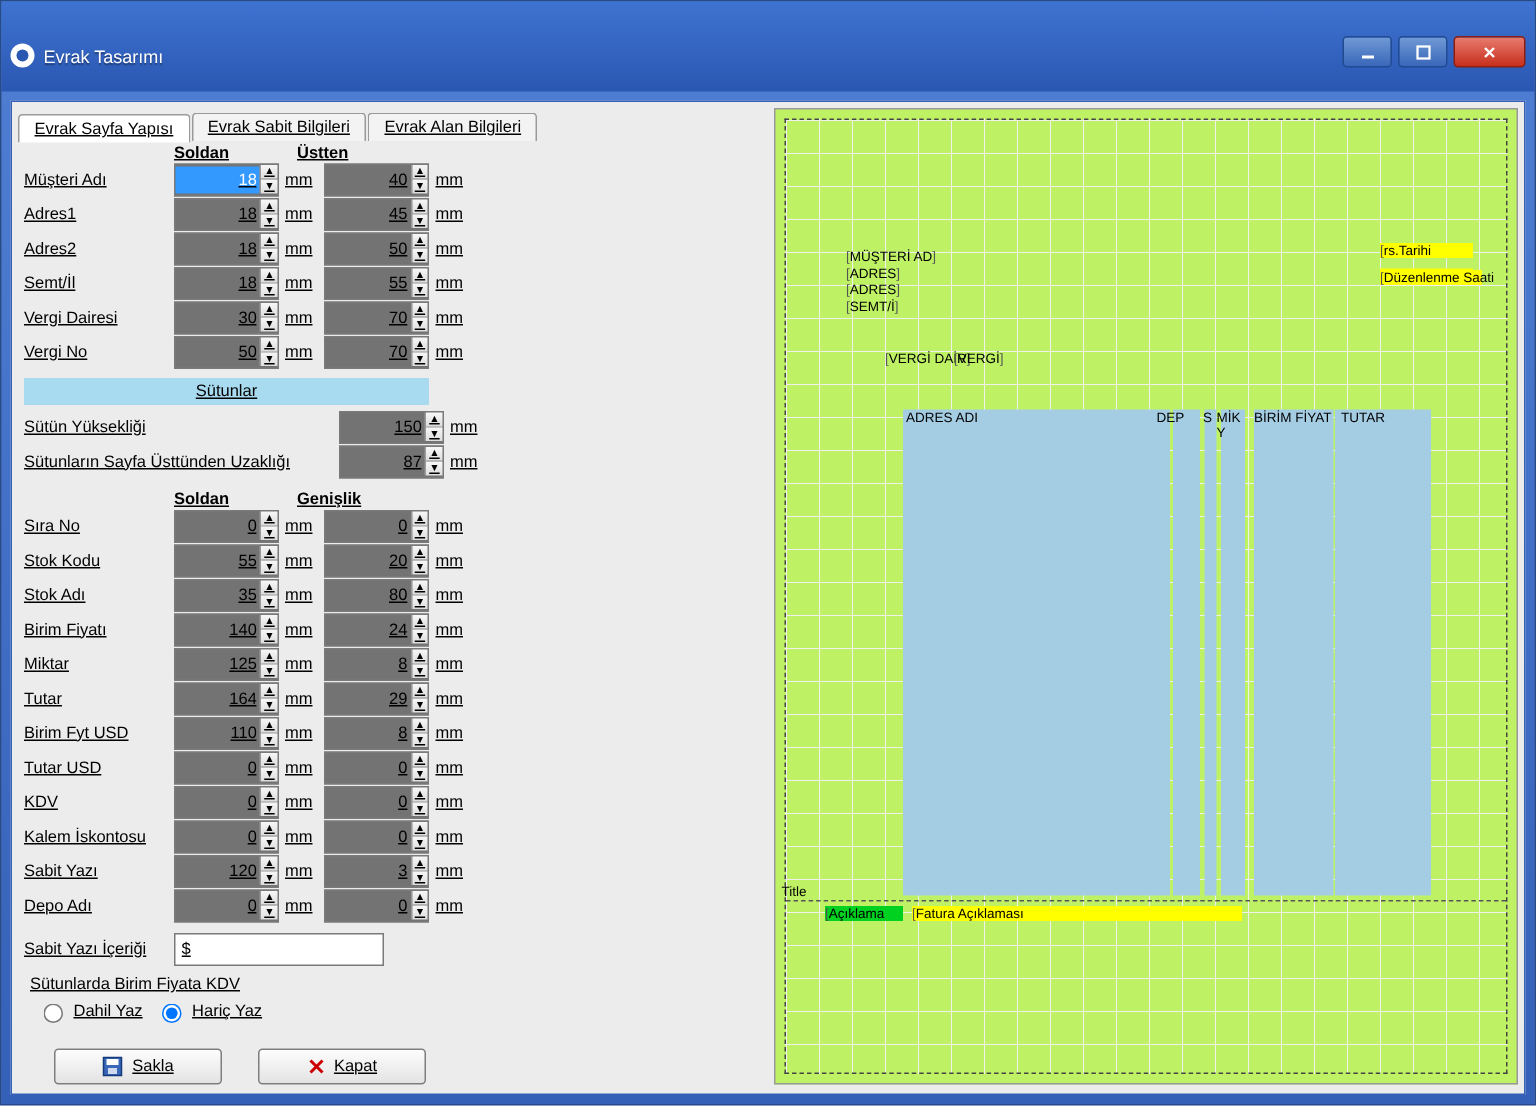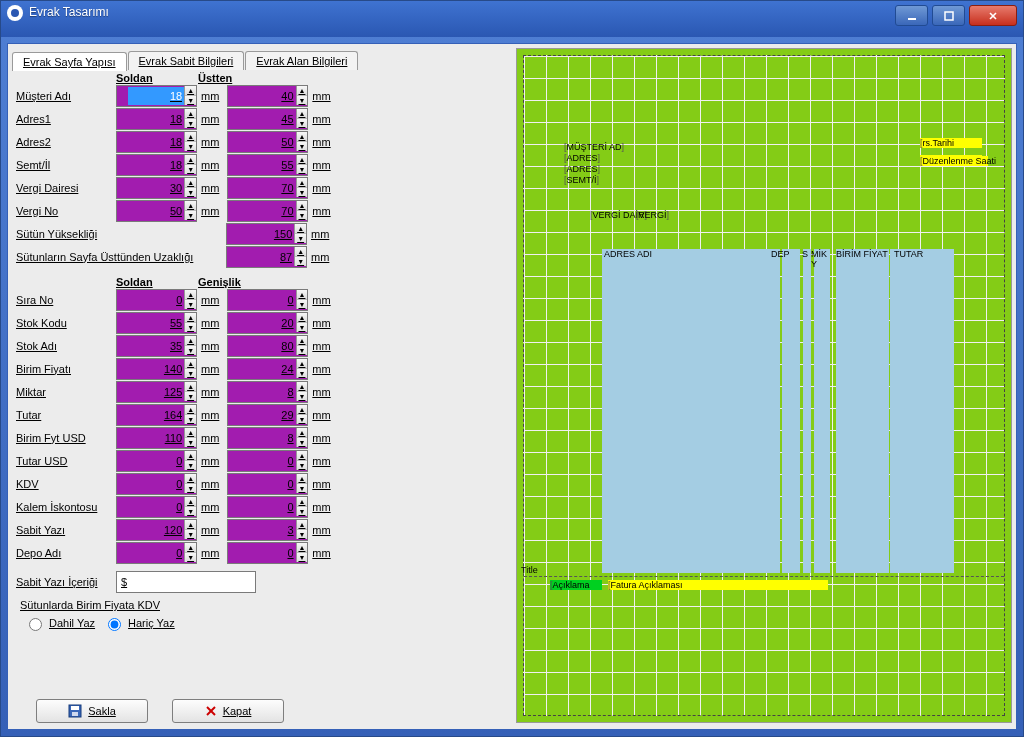--- a/index.html
+++ b/index.html
@@ -1,53 +1,53 @@
 <!DOCTYPE html>
 <html><head>
 <meta charset="utf-8">
 <style>
   html,body{margin:0;padding:0;font-family:"Segoe UI",Tahoma,sans-serif;font-size:11px;color:#000;background:#6b8fc9;}
   .window{width:1024px;height:737px;background:linear-gradient(to bottom,#4f7fd4,#3560b7);border:1px solid #274a89;box-sizing:border-box;display:flex;flex-direction:column;}
-  .titlebar{height:28px;display:flex;align-items:flex-start;background:linear-gradient(to bottom,#3f73d1,#2a57b2);color:#fff;padding:4px 6px;}
+  .titlebar{height:28px;display:flex;align-items:flex-end;background:linear-gradient(to bottom,#3f73d1,#2a57b2);color:#fff;padding:16px 6px;}
   .titlebar .ico{width:16px;height:16px;background:#fff;border-radius:50%;margin-right:6px;display:flex;align-items:center;justify-content:center;}
   .titlebar .ico svg{display:block;}
   .titlebar .title{flex:1;font-size:12px;text-shadow:0 1px 1px rgba(0,0,0,.4);}
   .winbtns{display:flex;gap:4px;}
   .winbtn{width:31px;height:19px;border:1px solid #214b93;border-radius:3px;background:linear-gradient(#6f99d5,#3a67b9);display:flex;align-items:center;justify-content:center;color:#fff;}
   .winbtn.close{background:linear-gradient(#e77b6d,#c72f1d);border-color:#8a1e10;width:46px;}
   .winbtn svg{display:block;}
   .client{flex:1;margin:6px;background:#ececec;border:1px solid #3560b7;display:flex;flex-direction:column;gap:6px;padding:4px 4px 6px 4px;box-sizing:border-box;}
   .tabs{display:flex;align-items:flex-end;height:22px;}
   .tab{border:1px solid #9a9a9a;border-bottom:none;background:#f3f3f3;padding:3px 10px;border-radius:3px 3px 0 0;margin-right:1px;}
   .tab.active{background:#fff;position:relative;top:1px;}
   .workarea{flex:1;display:flex;gap:4px;min-height:0;}
   .leftpane{width:500px;display:flex;flex-direction:column;text-decoration:underline;}
   .form{flex:1;overflow:auto;padding:2px 4px 0 4px;}
   .hdrrow{display:flex;}
   .hdrrow .lbl{width:100px;}
   .hdrrow .col{width:82px;text-align:left;font-weight:bold;}
   .row{display:flex;align-items:center;height:23px;}
   .row .lbl{width:100px;}
-  .spin{display:flex;align-items:center;border:1px solid #7a7a7a;background:#a21caf;height:20px;width:68px;padding-left:11px;}
+  .spin{display:flex;align-items:center;border:1px solid #7a7a7a;background:#737373;height:20px;width:68px;}
   .spin.sel input{background:#3399ff;color:#fff;}
   .spin input{border:none;outline:none;width:100%;text-align:right;padding:0 2px;background:transparent;font:inherit;height:18px;}
   .spin .arrows{display:flex;flex-direction:column;width:14px;border-left:1px solid #999;}
   .spin .arrows div{height:9px;display:flex;align-items:center;justify-content:center;background:linear-gradient(#f7f7f7,#ddd);border-bottom:1px solid #bbb;font-size:7px;line-height:7px;}
   .spin .arrows div:last-child{border-bottom:none;}
   .mm{margin-left:4px;margin-right:8px;}
   .section{background:#a8daf0;text-align:center;font-weight:normal;height:18px;line-height:18px;margin:6px 0 3px 0;width:270px;}
   .dualrow .lbl2{width:210px;}
   .grouplbl{margin:6px 0 2px 4px;}
   .radios{display:flex;gap:8px;padding:2px 0 6px 8px;}
   .radios label{display:flex;align-items:center;gap:4px;}
   .txtin{border:1px solid #7a7a7a;background:#fff;height:20px;width:130px;padding:0 4px;font:inherit;}
   .btnbar{display:flex;gap:24px;padding:6px 0 0 24px;}
   .btn{width:110px;height:22px;border:1px solid #7e7e7e;background:linear-gradient(#fdfdfd,#e3e3e3);border-radius:3px;display:flex;align-items:center;justify-content:center;gap:6px;}
   .btn svg{display:block;}
-  .rightpane{flex:1;border:1px solid #999;background:#84cc16;position:relative;overflow:hidden;}
+  .rightpane{flex:1;border:1px solid #999;background:#bef264;position:relative;overflow:hidden;}
   .page{position:absolute;inset:6px;border:1px dashed #444;background-image:linear-gradient(#f0f0f0 1px,transparent 1px),linear-gradient(90deg,#f0f0f0 1px,transparent 1px);background-size:22px 22px;}
   .page .field{position:absolute;font-size:9px;white-space:nowrap;}
   .page .field .br{color:#555;}
   .page .yellow{background:#ffff00;}
   .page .blue{background:#a4cde3;}
   .page .green{background:#00d020;}
   .page .titlebox{position:absolute;border:1px dashed #888;font-size:9px;padding:1px;}
 </style>
 </head>
 <body>
@@ -205,20 +205,21 @@
             <div class="spin">
                 <input value="70" style="">
                 <div class="arrows">
                   <div>▲</div>
                   <div>▼</div>
                 </div>
               </div>
               <span class="mm">mm</span>
           </div>
 
+          <div class="section">Sütunlar</div>
 
           <div class="row dualrow">
             <div class="lbl2">Sütün Yüksekliği</div>
             <div class="spin">
                 <input value="150" style="">
                 <div class="arrows">
                   <div>▲</div>
                   <div>▼</div>
                 </div>
               </div>

